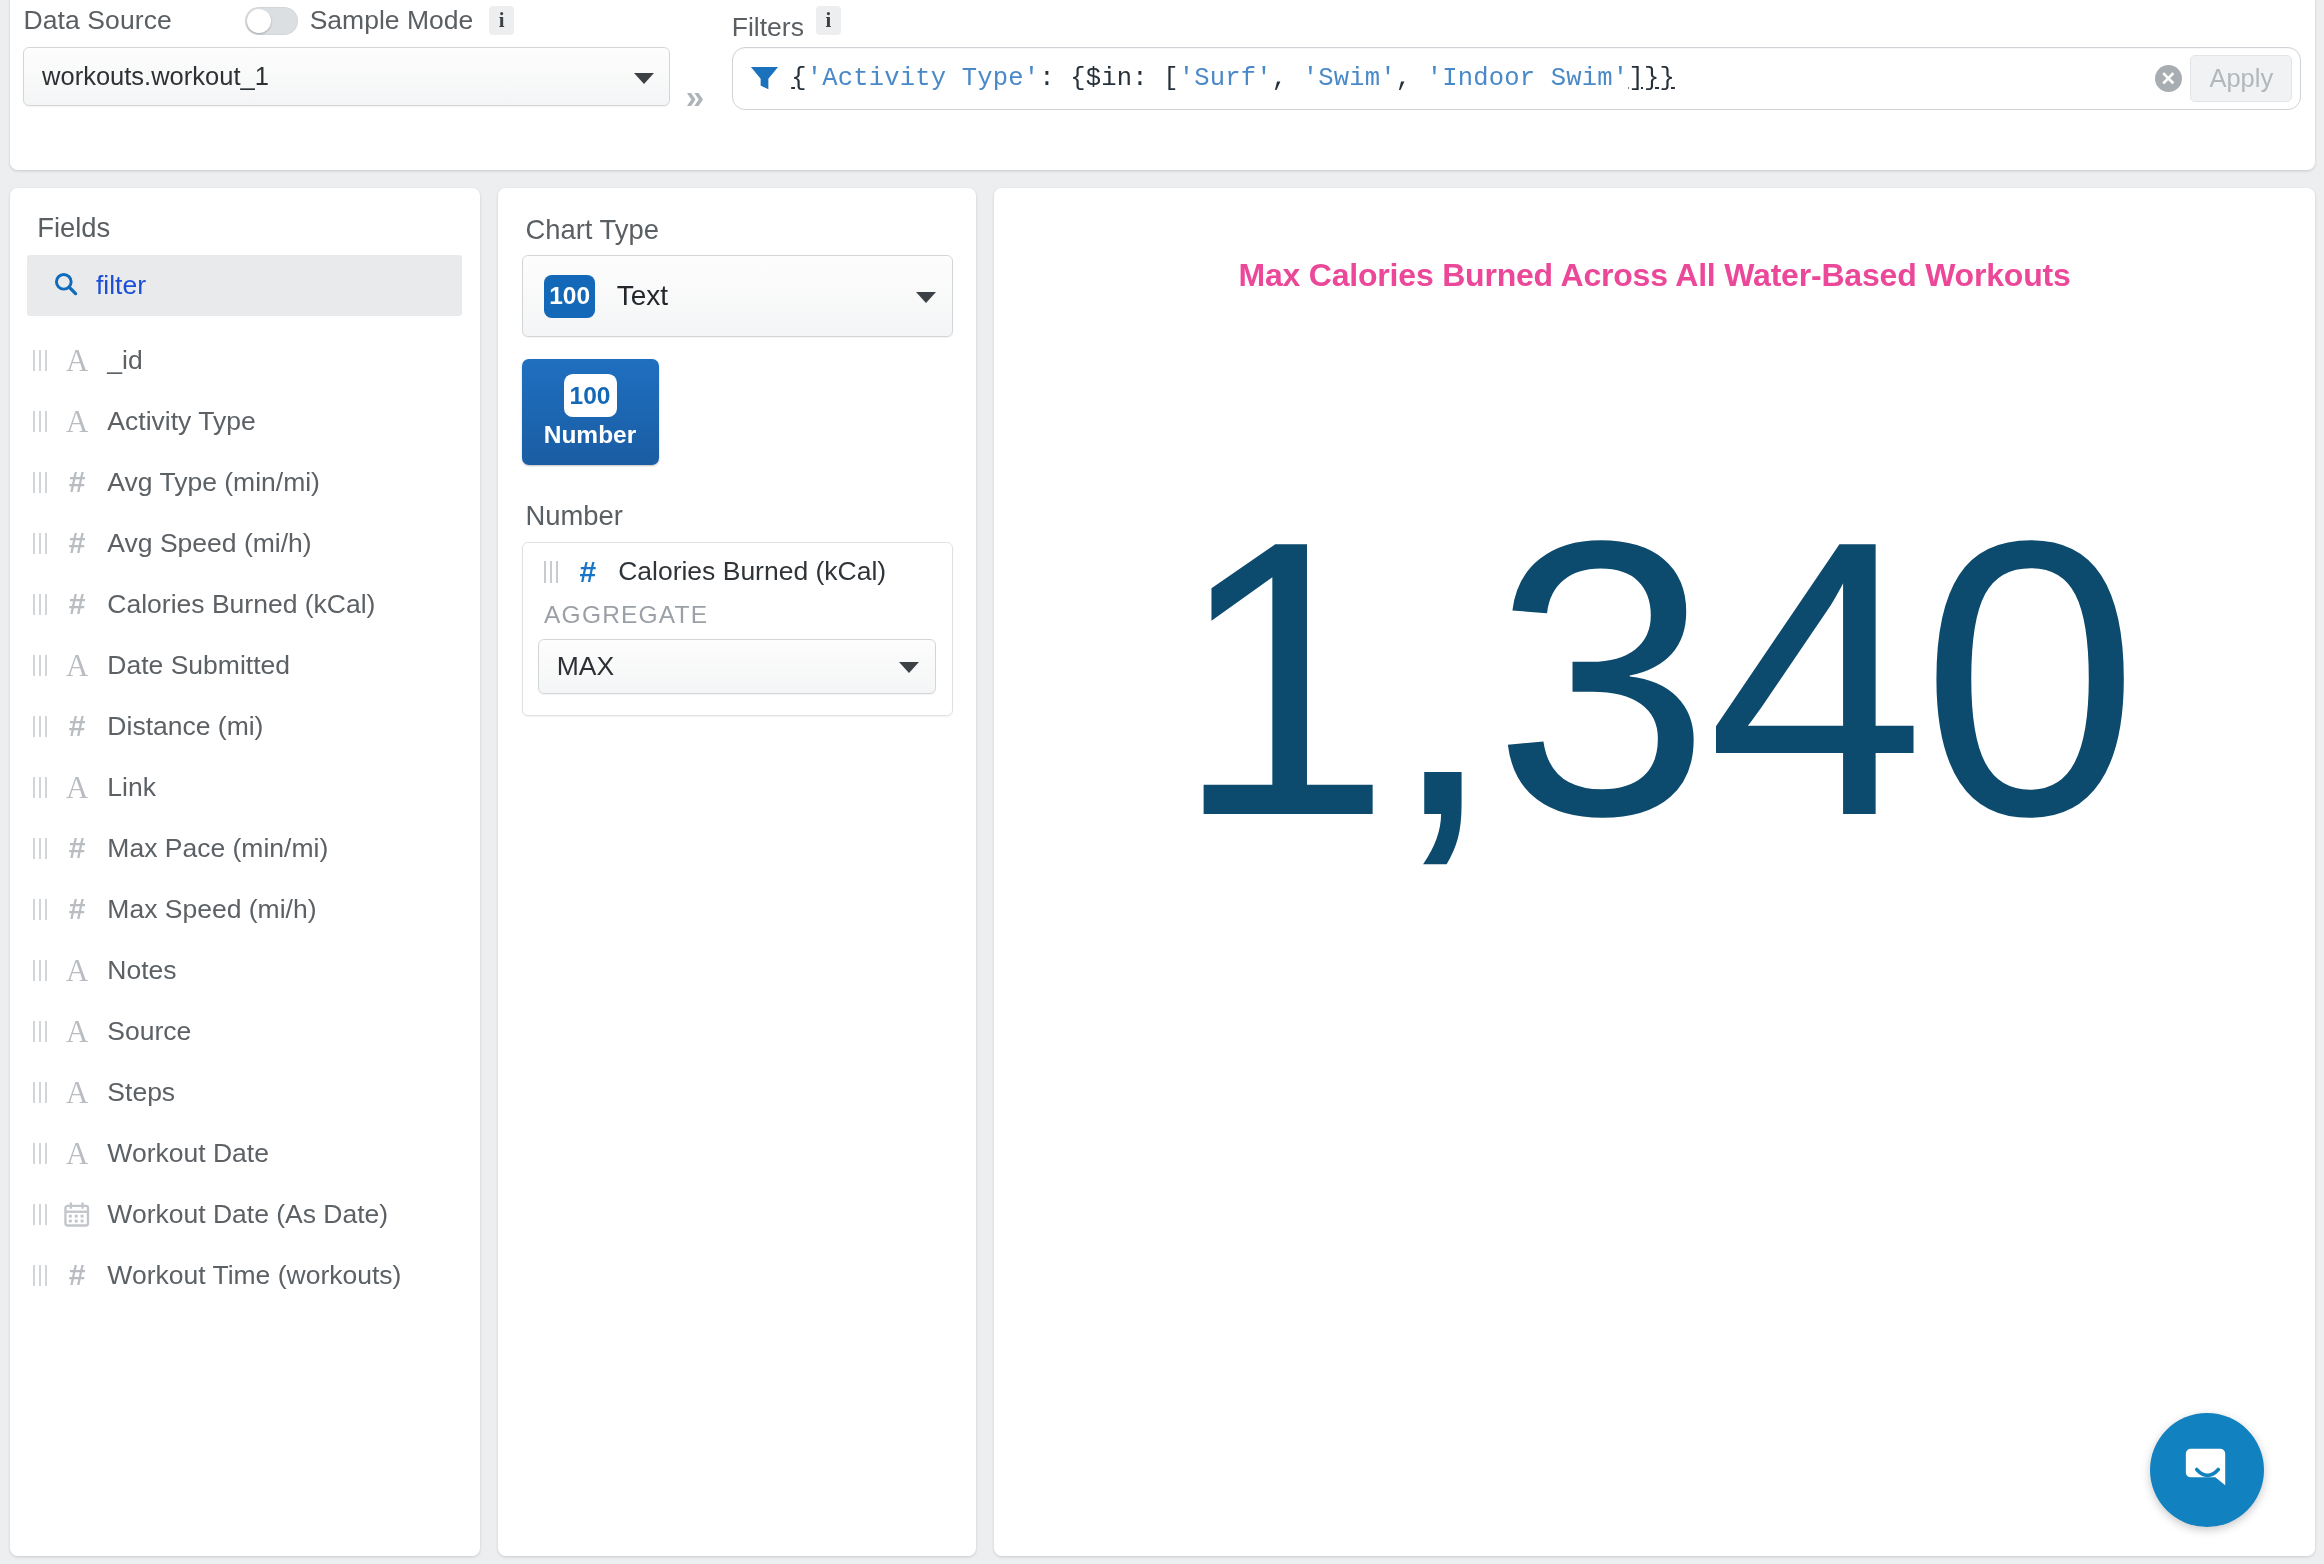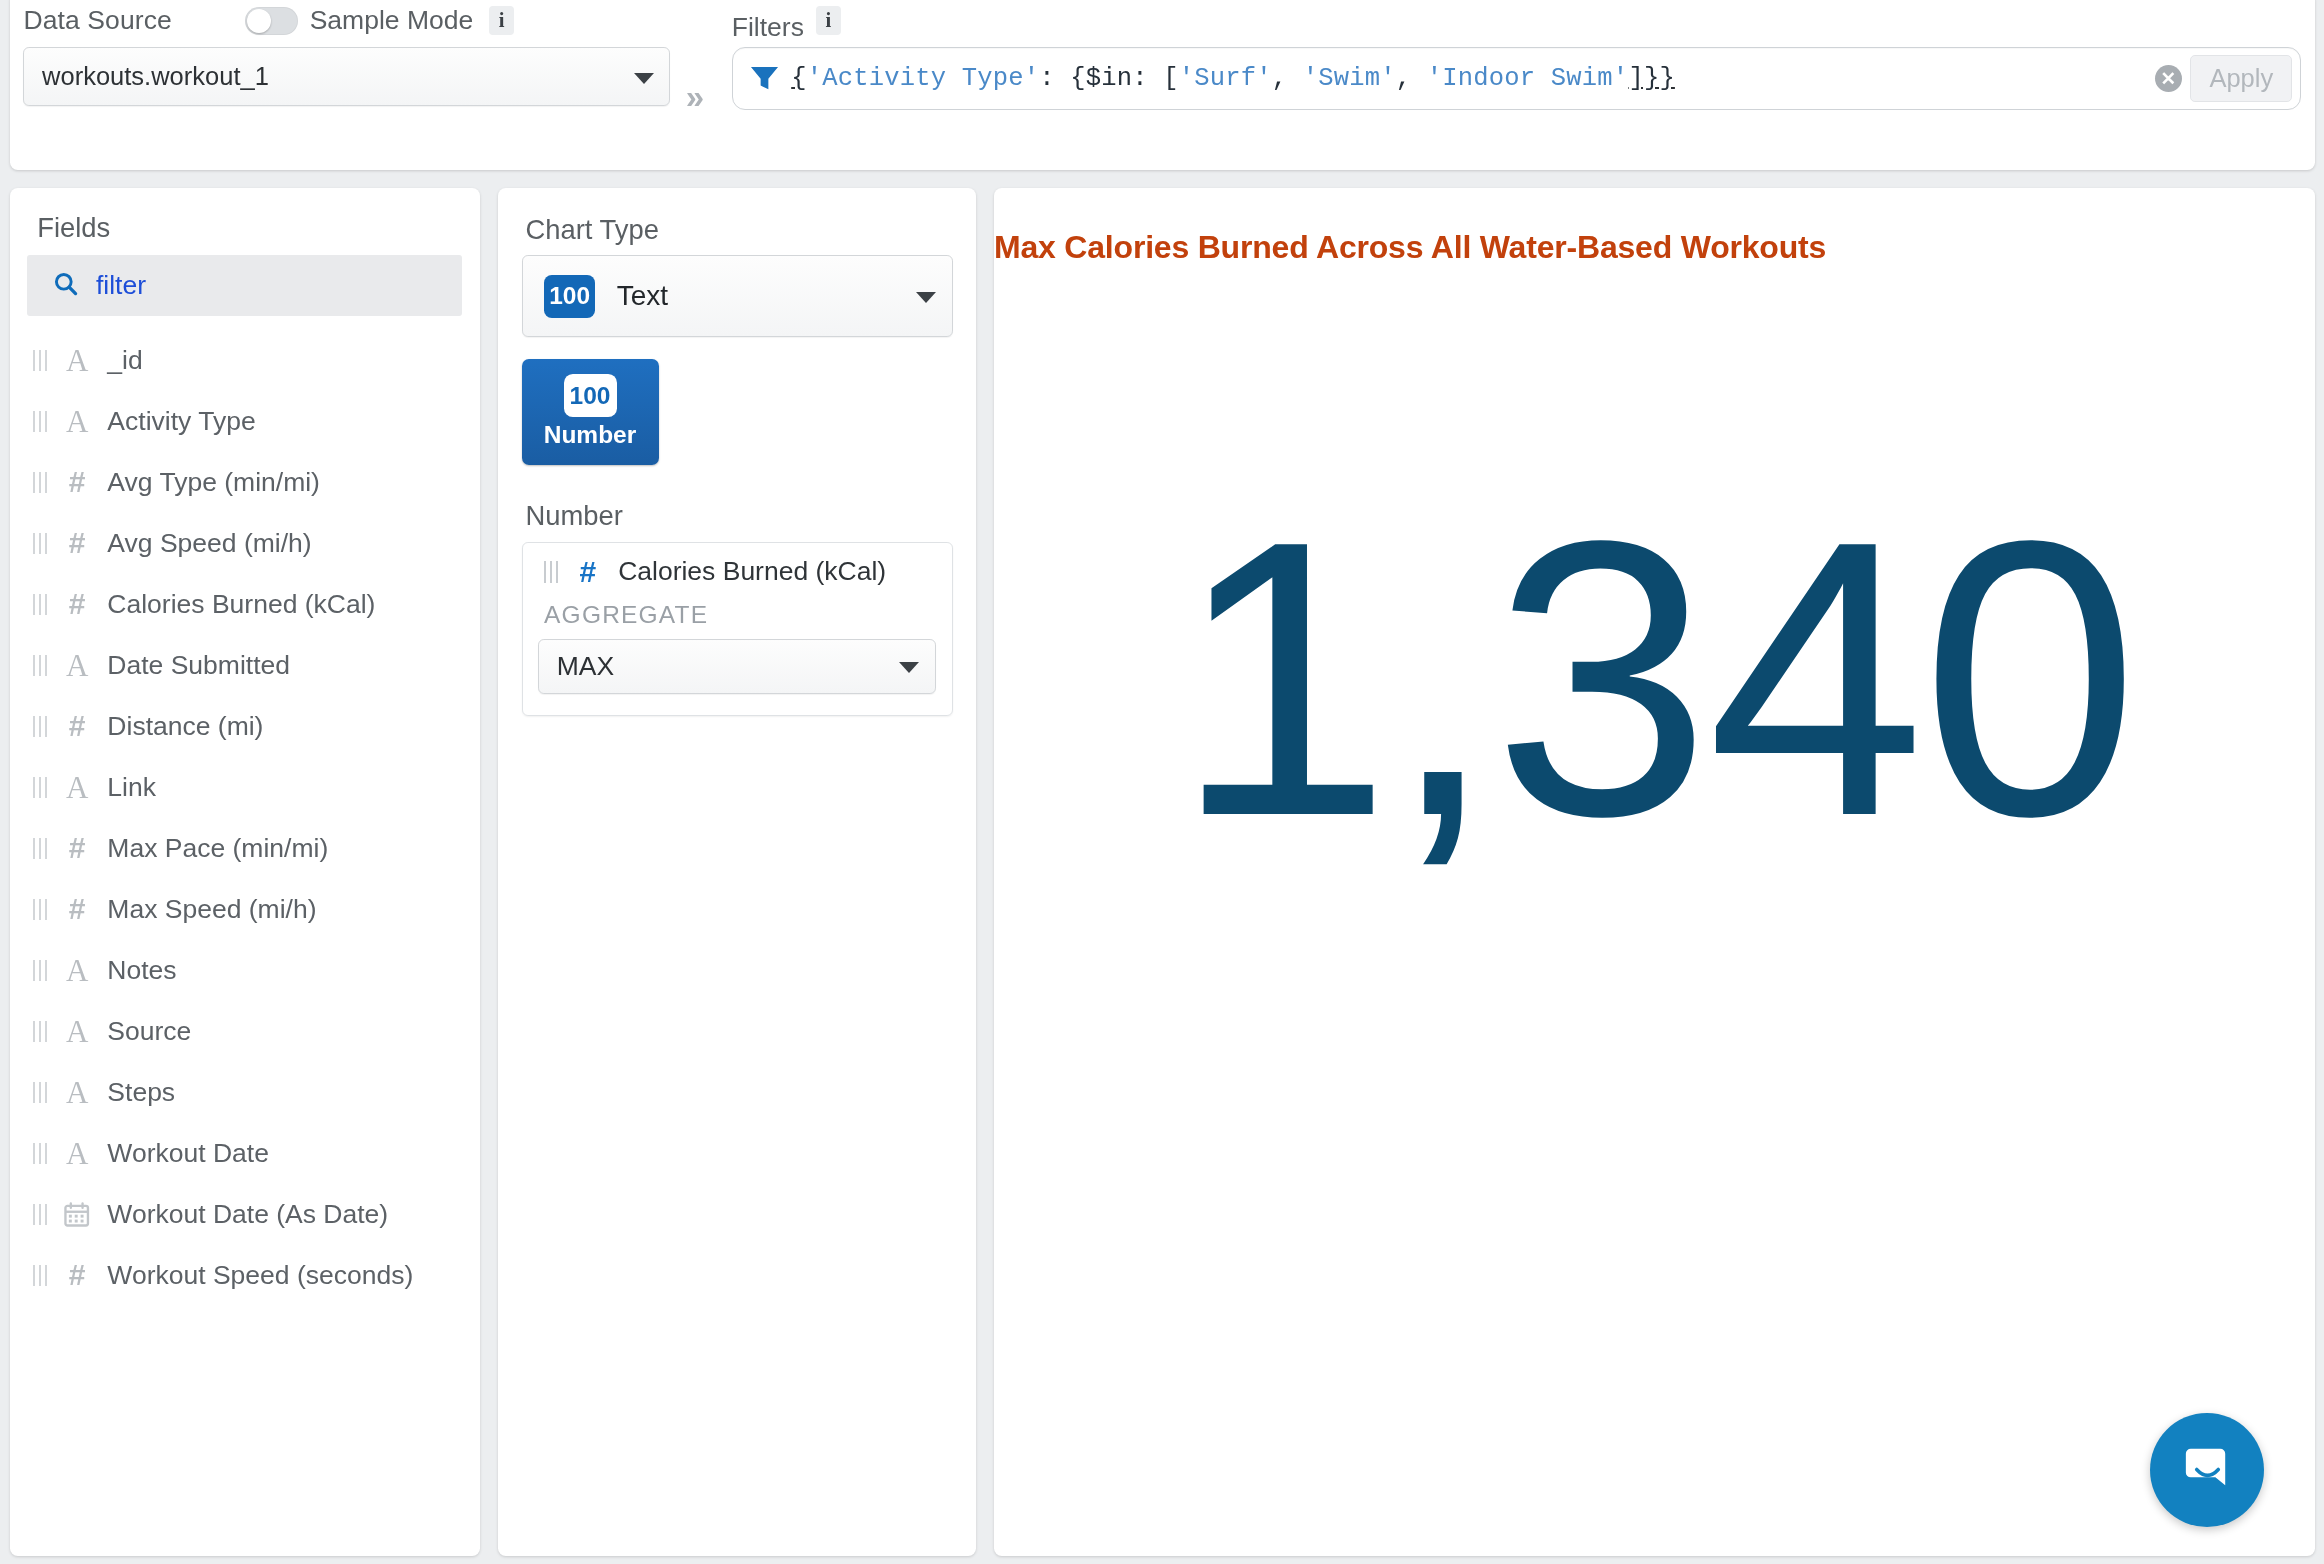--- a/index.html
+++ b/index.html
@@ -233,24 +233,25 @@
   .num-chip .label { font-size: 26.5px; color: #2f3438; font-weight: 400; }
   .agg-label {
     font-size: 24.5px; color: #9aa0a6;
     letter-spacing: 1.2px;
     padding: 13.7px 0 9.8px 5.9px;
   }
   .agg-select { height: 55px; padding-left: 17.6px; font-size: 26.5px; }
 
   
   .canvas-title {
+    text-align: center;
     font-size: 32px;
     font-weight: 700;
-    color: #c2410c;
-    padding-top: 41px;
+    color: #ec4899;
+    padding-top: 69px;
     letter-spacing: -0.2px;
   }
   .big-number {
     position: absolute;
     left: 0; right: 0; top: 294px;
     text-align: center;
     font-size: 392px;
     font-weight: 400;
     color: #0c4a6e;
     line-height: 1;
@@ -481,21 +482,21 @@
           </span>
           <span class="fname">Workout Date (As Date)</span>
         </div>
         <div class="field-row">
           <span class="grip">
             <i></i>
             <i></i>
             <i></i>
           </span>
           <span class="ftype glyph-h">#</span>
-          <span class="fname">Workout Speed (seconds)</span>
+          <span class="fname">Workout Time (workouts)</span>
         </div>
       </div>
   </div>
 
   <div class="panel panel-chart">
     <div class="ct-title">Chart Type</div>
 
     <div class="select ct-select">
       <span class="badge100">100</span>
       <span class="ct-name">Text</span>

